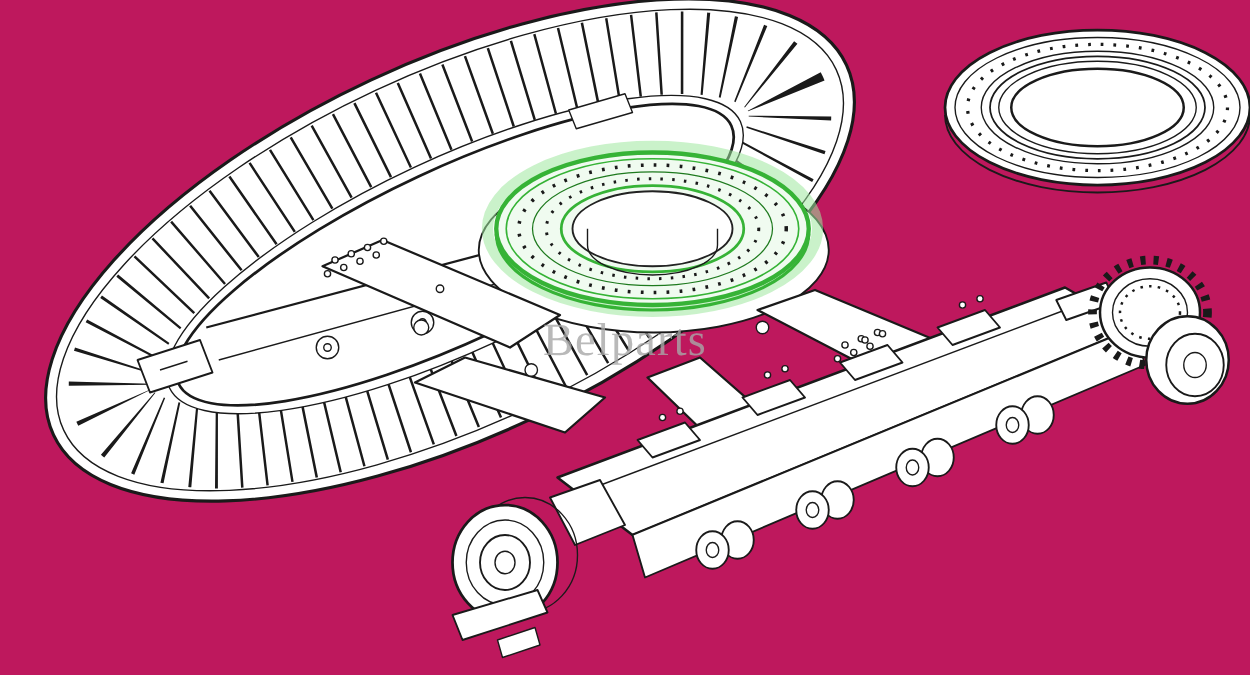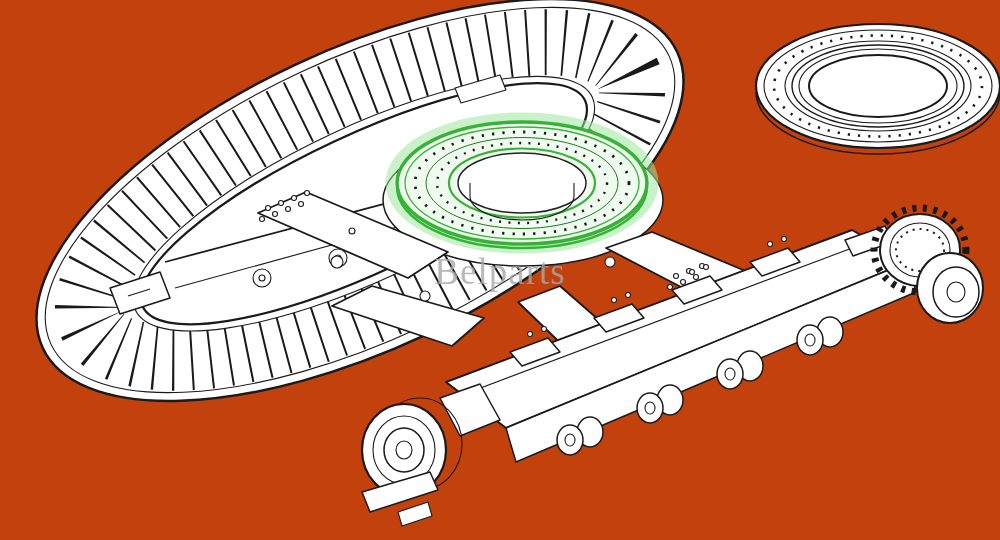--- a/index.html
+++ b/index.html
@@ -1,16 +1,16 @@
 <!DOCTYPE html>
 <html><head>
 <meta charset="utf-8">
 <style>
   html,body{margin:0;padding:0;background:#fff;}
-  .stage{position:relative;width:1000px;height:540px;background:#c2410c;overflow:hidden;
+  .stage{position:relative;width:1000px;height:540px;background:#be185d;overflow:hidden;
          font-family:"Liberation Serif", serif;text-align:center;}
   svg{display:block;}
   .k{stroke:#1a1a1a;fill:none;stroke-linejoin:round;stroke-linecap:butt;}
   .w{stroke:#1a1a1a;fill:#ffffff;stroke-linejoin:round;}
   .thin{stroke-width:1.1;}
   .med{stroke-width:1.8;}
   .watermark{font-family:"Liberation Serif", serif;font-size:37px;opacity:.8;letter-spacing:1px;}
 </style>
 </head>
 <body>

